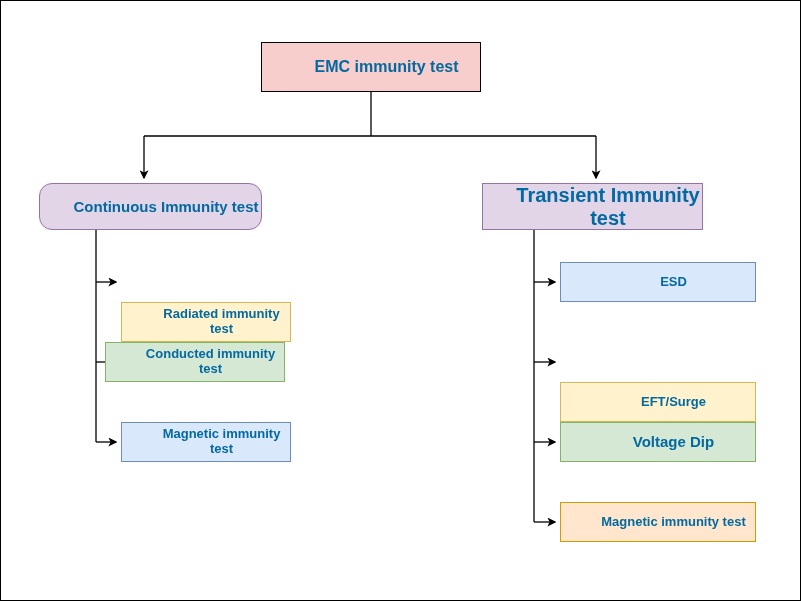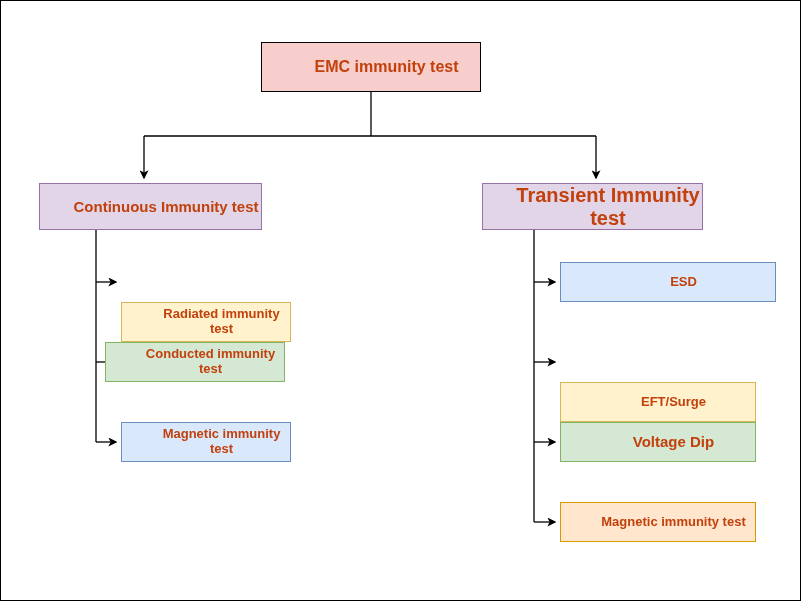--- a/index.html
+++ b/index.html
@@ -16,39 +16,39 @@
   .edges { position: absolute; left: 0; top: 0; width: 801px; height: 601px; }
   .edges line { stroke: #000000; stroke-width: 1.3; }
   .node {
     position: absolute;
     box-sizing: border-box;
     display: flex;
     align-items: center;
     justify-content: center;
     text-align: center;
     font-weight: bold;
-    color: #c2410c;
+    color: #0369a1;
     line-height: 1.15;
     padding-left: 31px;
   }
   
   .c-pink   { background: #f8cecc; border: 1px solid #000000; }
   .c-purple { background: #e1d5e7; border: 1px solid #9673a6; }
   .c-yellow { background: #fff2cc; border: 1px solid #d6b656; margin-top: 40px; }
   .c-green  { background: #d5e8d4; border: 1px solid #82b366; }
   .c-blue   { background: #dae8fc; border: 1px solid #6c8ebf; }
   .c-orange { background: #ffe6cc; border: 1px solid #d79b00; }
   
   .n-root  { left: 260px; top: 41px;  width: 220px; height: 50px; font-size: 16px; }
-  .n-cont  { left: 38px;  top: 182px; width: 223px; height: 47px; font-size: 15px; }
+  .n-cont  { left: 38px;  top: 182px; width: 223px; height: 47px; font-size: 15px; border-radius: 13px; }
   .n-trans { left: 481px; top: 182px; width: 221px; height: 47px; font-size: 20px; }
   .n-l0 { left: 120px; top: 261px; width: 170px; height: 40px; font-size: 13px; }
   .n-l1 { left: 104px; top: 341px; width: 180px; height: 40px; font-size: 13px; }
   .n-l2 { left: 120px; top: 421px; width: 170px; height: 40px; font-size: 13px; }
-  .n-r0 { left: 559px; top: 261px; width: 216px; height: 40px; font-size: 13px; }
+  .n-r0 { left: 559px; top: 261px; width: 196px; height: 40px; font-size: 13px; }
   .n-r1 { left: 559px; top: 341px; width: 196px; height: 40px; font-size: 13px; }
   .n-r2 { left: 559px; top: 421px; width: 196px; height: 40px; font-size: 15px; }
   .n-r3 { left: 559px; top: 501px; width: 196px; height: 40px; font-size: 13px; }
 </style>
 </head>
 <body>
 
 <div class="canvas">
 
   <svg class="edges" viewBox="0 0 801 601" xmlns="http://www.w3.org/2000/svg">

